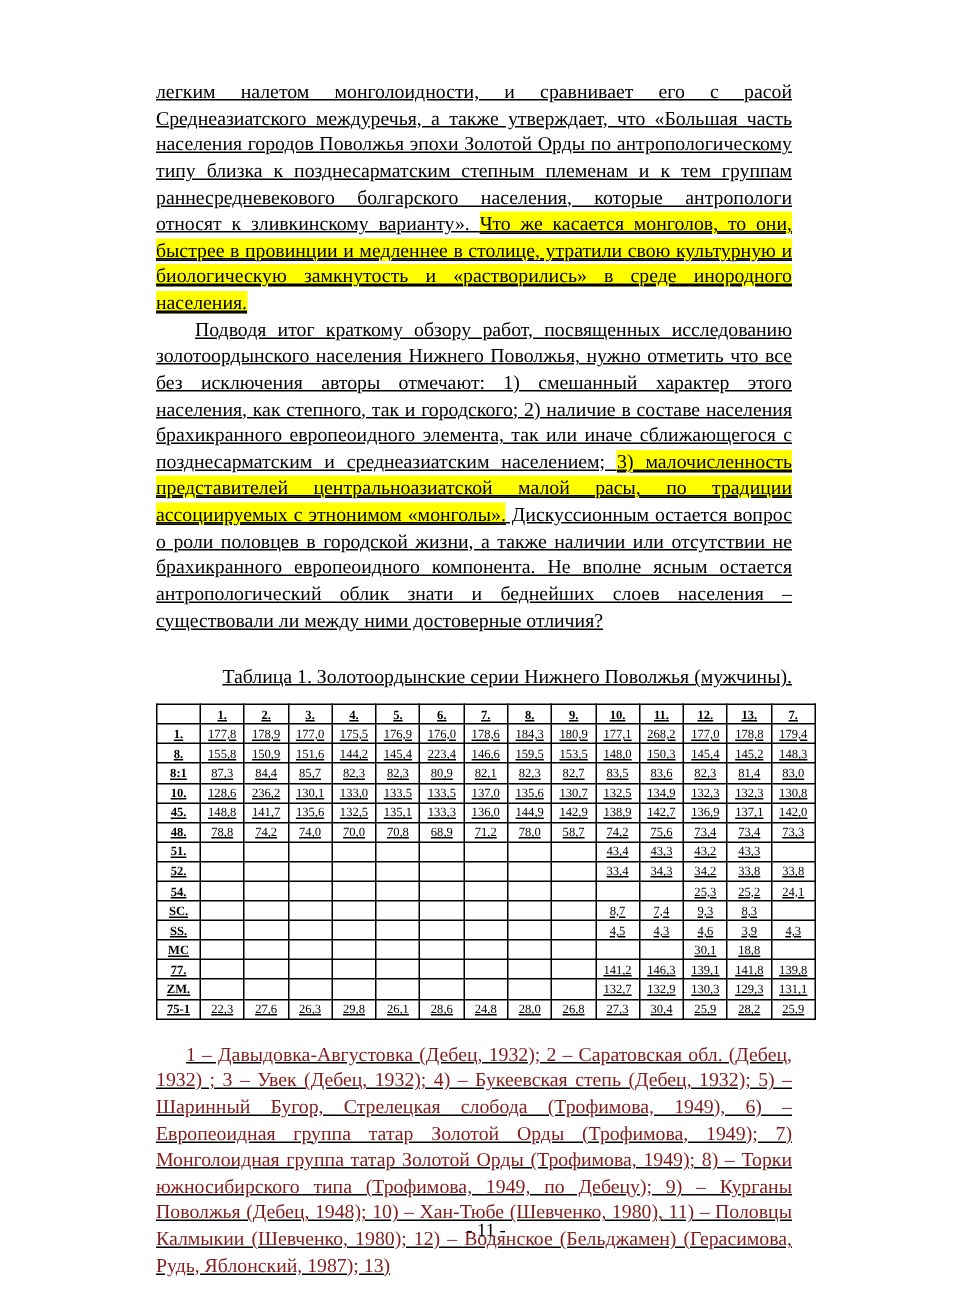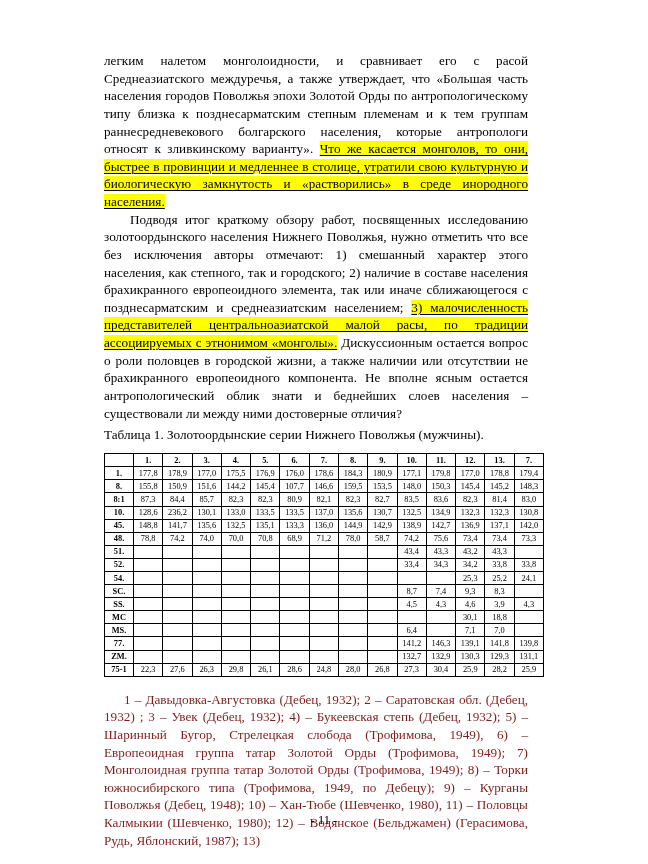--- a/index.html
+++ b/index.html
@@ -11,20 +11,21 @@
     font-family: "Liberation Serif", serif;
   }
   .page {
     width: 648px;
     height: 864px;
     background: #ffffff;
     position: relative;
     box-sizing: border-box;
     padding: 52px 120px 0 104px;
     overflow: hidden;
+    text-decoration: underline;
   }
   .para {
     font-size: 13.2px;
     line-height: 1.335;
     text-align: justify;
     text-justify: inter-word;
     margin: 0;
     color: #000;
     hyphens: none;
   }
@@ -35,23 +36,23 @@
     text-indent: 26px;
   }
   .hl {
     background: #ffff00;
     text-decoration: underline;
     text-decoration-thickness: 1px;
     text-underline-offset: 2px;
   }
   .table-caption {
     font-size: 13.2px;
-    margin: 5px 0 10px 0;
+    margin: 21px 0 10px 0;
     color: #000;
-    text-align: left;
+    text-align: right;
   }
   table.grid {
     border-collapse: collapse;
     font-family: "Liberation Serif", serif;
     font-size: 8.4px;
     margin: 0 auto;
     width: 440px;
     table-layout: fixed;
   }
   table.grid td, table.grid th {
@@ -129,33 +130,33 @@
           <td>177,8</td>
           <td>178,9</td>
           <td>177,0</td>
           <td>175,5</td>
           <td>176,9</td>
           <td>176,0</td>
           <td>178,6</td>
           <td>184,3</td>
           <td>180,9</td>
           <td>177,1</td>
-          <td>179,8</td>
+          <td>268,2</td>
           <td>177,0</td>
           <td>178,8</td>
           <td>179,4</td>
         </tr>
         <tr>
           <td class="rowhead">8.</td>
           <td>155,8</td>
           <td>150,9</td>
           <td>151,6</td>
           <td>144,2</td>
           <td>145,4</td>
-          <td>107,7</td>
+          <td>223,4</td>
           <td>146,6</td>
           <td>159,5</td>
           <td>153,5</td>
           <td>148,0</td>
           <td>150,3</td>
           <td>145,4</td>
           <td>145,2</td>
           <td>148,3</td>
         </tr>
         <tr>
@@ -322,37 +323,20 @@
           <td></td>
           <td></td>
           <td></td>
           <td></td>
           <td></td>
           <td>30,1</td>
           <td>18,8</td>
           <td></td>
         </tr>
         <tr>
-          <td class="rowhead">MS.</td>
-          <td></td>
-          <td></td>
-          <td></td>
-          <td></td>
-          <td></td>
-          <td></td>
-          <td></td>
-          <td></td>
-          <td></td>
-          <td>6,4</td>
-          <td></td>
-          <td>7,1</td>
-          <td>7,0</td>
-          <td></td>
-        </tr>
-        <tr>
           <td class="rowhead">77.</td>
           <td></td>
           <td></td>
           <td></td>
           <td></td>
           <td></td>
           <td></td>
           <td></td>
           <td></td>
           <td></td>

